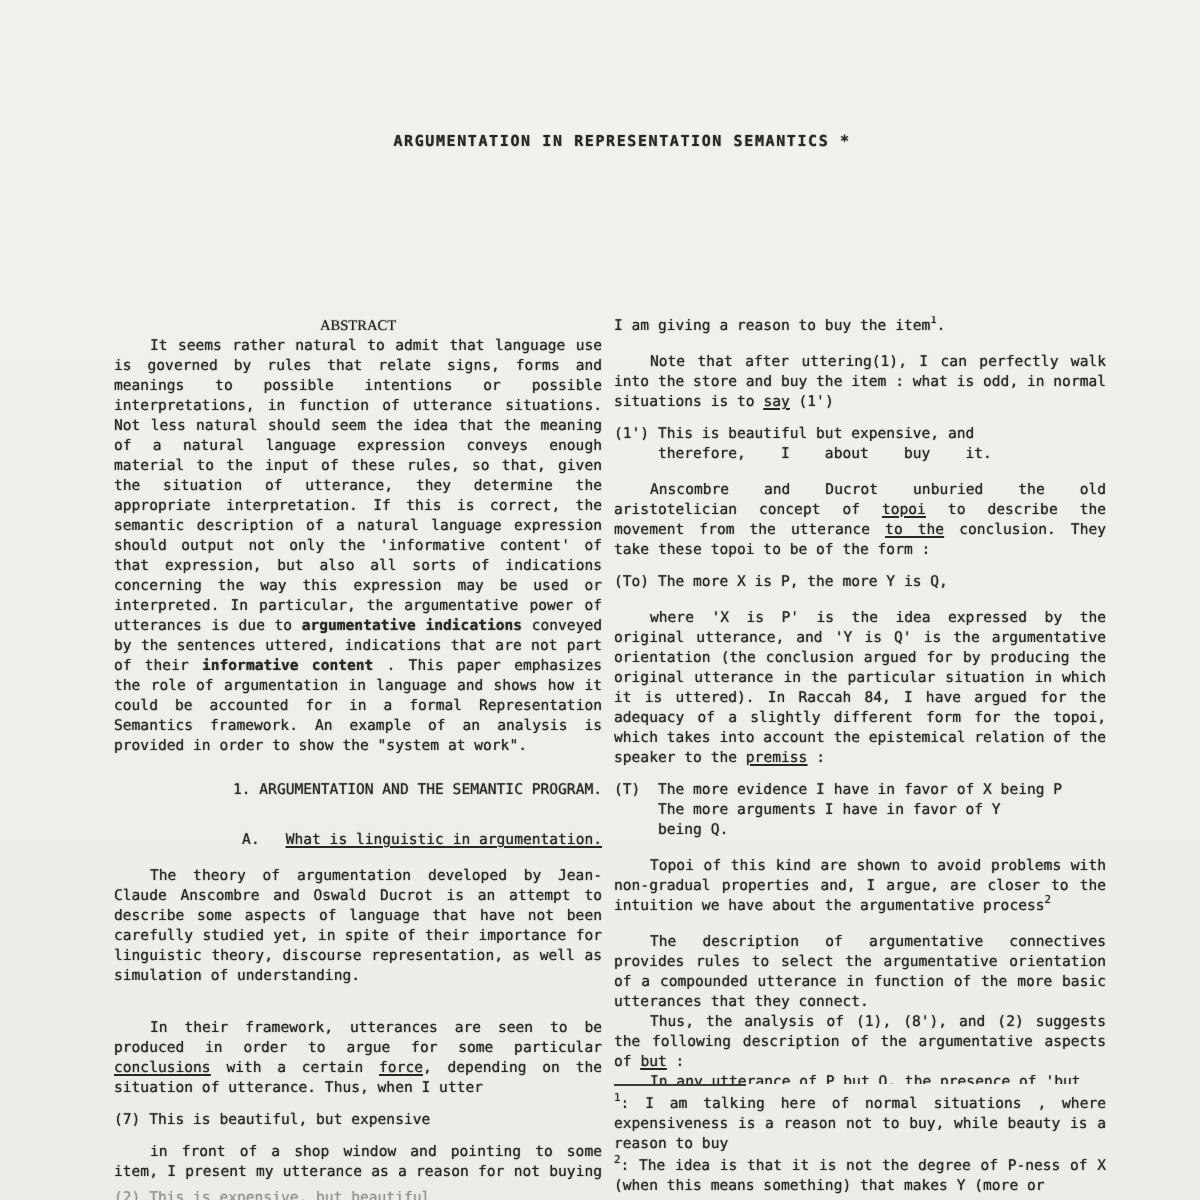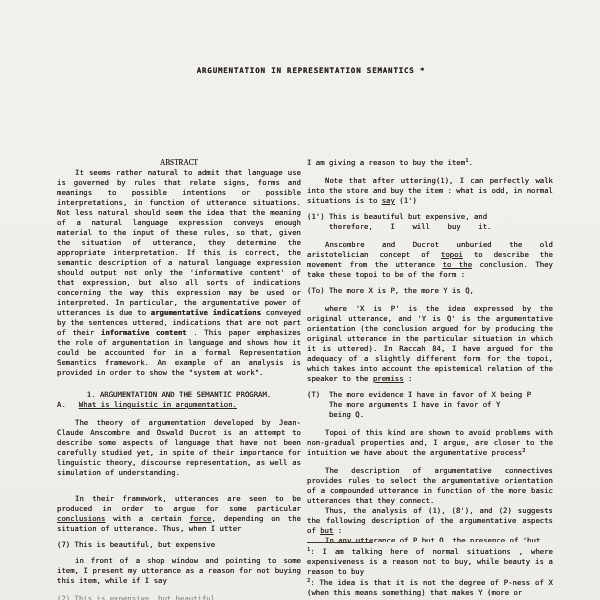--- a/index.html
+++ b/index.html
@@ -13,22 +13,22 @@
   .title {
     position:absolute; top:66px; left:0; width:558px; text-align:center;
     font-weight:bold; letter-spacing:0.8px; font-size:7.5px;padding-left:32px;
   }
   .author { position:absolute; top:92px; left:253px; line-height:10.4px; }
   .col { position:absolute; top:158px; text-align:justify; }
   .col-left  { left:57px;  width:244px; height:434px; overflow:hidden; }
   .col-right { left:307px; width:246px; height:384px; overflow:hidden; }
   .col p { margin:8px 0 0 0; text-indent:18px; }
   p.h-center { text-align:center; text-indent:0; margin:0;font-family:Liberation Serif, serif; }
-  p.section-h { text-align:center; text-indent:0; margin:12px 0 0 0; }
-  p.subsection { text-indent:0; margin:0 0 0 0; text-align:left; }
+  p.section-h { text-align:right; text-indent:0; margin:12px 0 0 0; }
+  p.subsection { text-indent:0; margin:15px 0 0 0; text-align:right; }
   .gap { display:inline-block; width:13px; }
   .col p.tight { margin:0; }
   .col p.first { margin:0; text-indent:0; }
   .col p.bigskip { margin:16px 0 0 0; }
   .col p.smallskip { margin:6px 0 0 0; }
   .example { margin:6px 0 0 0 !important; text-indent:0 !important; text-align:left; white-space:pre; }
   .u { text-decoration:underline; text-underline-offset:1px; }
   .b { font-weight:bold; }
   sup { font-size:5.4px; line-height:0; vertical-align:super; }
   .partial {
@@ -56,21 +56,21 @@
     <p class="bigskip"><span>In their framework, utterances are seen to be produced in order to argue for some particular </span><span class="u">conclusions</span><span> with a certain </span><span class="u">force</span><span>, depending on the situation of utterance. Thus, when I utter</span></p>
     <p class="example">(7) This is beautiful, but expensive</p>
     <p class="smallskip">in front of a shop window and pointing to some item, I present my utterance as a reason for not buying this item, while if I say</p>
   </div>
 
   <div class="partial">(2) This is expensive, but beautiful</div>
 
   <div class="col col-right">
     <p class="first"><span>I am giving a reason to buy the item</span><sup>1</sup><span>.</span></p>
     <p><span>Note that after uttering(1), I can perfectly walk into the store and buy the item : what is odd, in normal situations is to </span><span class="u">say</span><span> (1')</span></p>
-    <p class="example"><span>(1') This is beautiful but expensive, and</span><br><span>     therefore,    I    will    buy    it.</span></p>
+    <p class="example"><span>(1') This is beautiful but expensive, and</span><br><span>     therefore,    I    about    buy    it.</span></p>
     <p><span>Anscombre and Ducrot unburied the old aristotelician concept of </span><span class="u">topoi</span><span> to describe the movement from the utterance </span><span class="u">to the</span><span> conclusion. They take these topoi to be of the form :</span></p>
     <p class="example">(To) The more X is P, the more Y is Q,</p>
     <p><span>where 'X is P' is the idea expressed by the original utterance, and 'Y is Q' is the argumentative orientation (the conclusion argued for by producing the original utterance in the particular situation in which it is uttered). In Raccah 84, I have argued for the adequacy of a slightly different form for the topoi, which takes into account the epistemical relation of the speaker to the </span><span class="u">premiss</span><span> :</span></p>
     <p class="example"><span>(T)  The more evidence I have in favor of X being P</span><br><span>     The more arguments I have in favor of Y</span><br><span>     being Q.</span></p>
     <p><span>Topoi of this kind are shown to avoid problems with non-gradual properties and, I argue, are closer to the intuition we have about the argumentative process</span><sup>2</sup></p>
     <p>The description of argumentative connectives provides rules to select the argumentative orientation of a compounded utterance in function of the more basic utterances that they connect.</p>
     <p class="tight"><span>Thus, the analysis of (1), (8'), and (2) suggests the following description of the argumentative aspects of </span><span class="u">but</span><span> :</span></p>
     <p class="tight"><span>In any utterance of </span><span class="u">P but Q</span><span>, the presence of 'but</span></p>
   </div>
 

